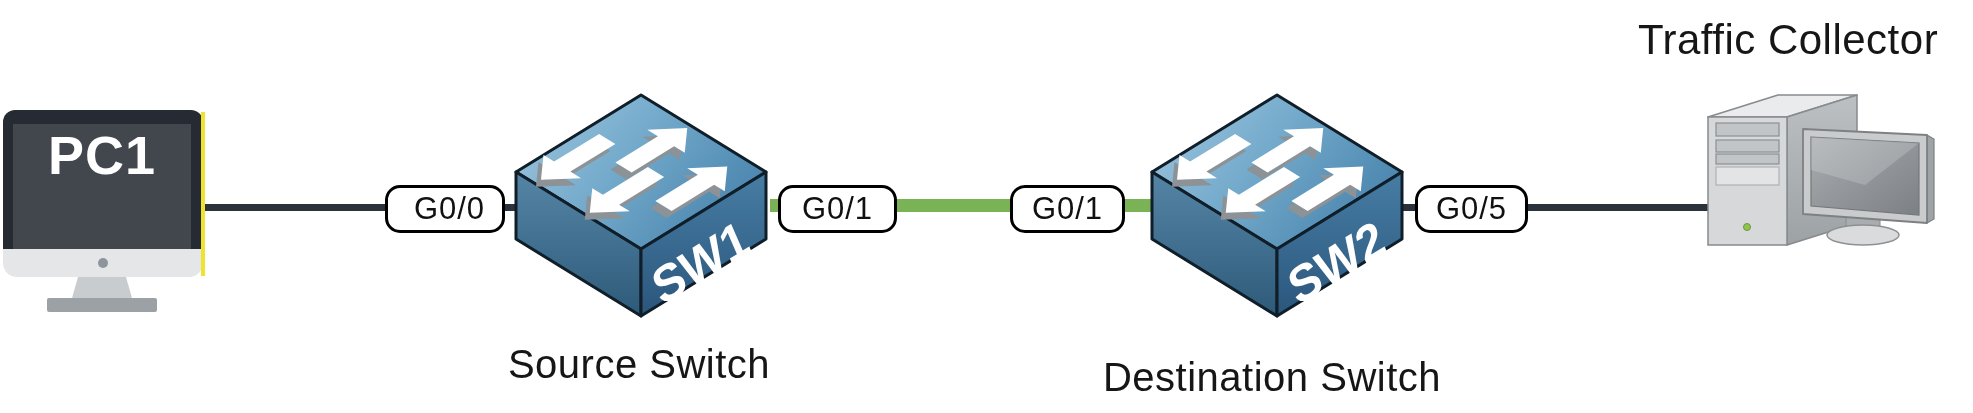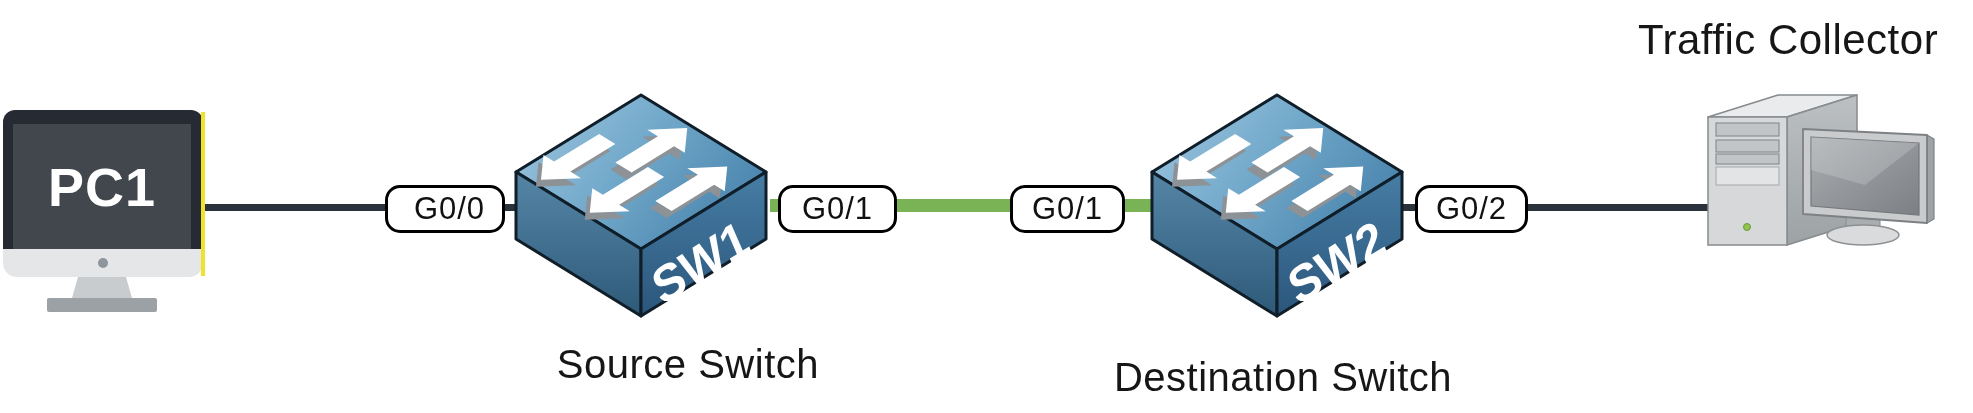--- a/index.html
+++ b/index.html
@@ -18,36 +18,36 @@
   .port{
     position:absolute;top:185px;height:48px;box-sizing:border-box;
     background:#ffffff;border:3px solid #000000;border-radius:15px;
     display:flex;align-items:center;justify-content:center;
     font-size:31px;letter-spacing:1px;color:#111111;z-index:4;
   }
 
   
   .caption{
     position:absolute;color:#161616;font-size:40px;letter-spacing:0.5px;
-    text-align:right;white-space:nowrap;z-index:2;
+    text-align:center;white-space:nowrap;z-index:2;
   }
   .title{
     position:absolute;color:#161616;font-size:42px;letter-spacing:0.5px;
     text-align:center;white-space:nowrap;z-index:2;
   }
 
   
   .pc{position:absolute;left:3px;top:110px;width:210px;height:205px;z-index:3;}
   .pc-frame{
     position:absolute;left:0;top:0;width:200px;height:139px;
     background:#262b33;border-radius:12px 12px 0 0;
   }
   .pc-screen{
     position:absolute;left:10px;top:14px;width:178px;height:125px;
-    background:#42474e;display:flex;align-items:center;justify-content:center;
+    background:#42474e;display:flex;align-items:flex-start;justify-content:center;
   }
   .pc-label{color:#ffffff;font-size:54px;font-weight:700;letter-spacing:1px;}
   .pc-chin{position:absolute;left:0;top:139px;width:200px;height:28px;background:#e4e6e7;border-radius:0 0 14px 14px;}
   .pc-dot{position:absolute;left:95px;top:9px;width:10px;height:10px;border-radius:50%;background:#8f959c;}
   .pc-edge{position:absolute;left:198px;top:2px;width:4px;height:164px;background:#efe32f;}
   .pc-neck{
     position:absolute;left:69px;top:167px;width:60px;height:21px;background:#c9ccce;
     clip-path:polygon(10% 0,90% 0,100% 100%,0 100%);
   }
   .pc-base{position:absolute;left:44px;top:188px;width:110px;height:14px;background:#9ca1a6;border-radius:2px;}
@@ -107,21 +107,21 @@
   <div class="port" style="left:385px;width:120px;padding-left:9px;">
     <span>G0/0</span>
   </div>
   <div class="port" style="left:778px;width:119px;">
     <span>G0/1</span>
   </div>
   <div class="port" style="left:1010px;width:115px;">
     <span>G0/1</span>
   </div>
   <div class="port" style="left:1415px;width:113px;">
-    <span>G0/2</span>
+    <span>G0/5</span>
   </div>
 
   <div class="pc">
     <div class="pc-frame">
       <div class="pc-screen">
         <span class="pc-label">PC1</span>
       </div>
     </div>
     <div class="pc-chin">
       <span class="pc-dot"></span>

